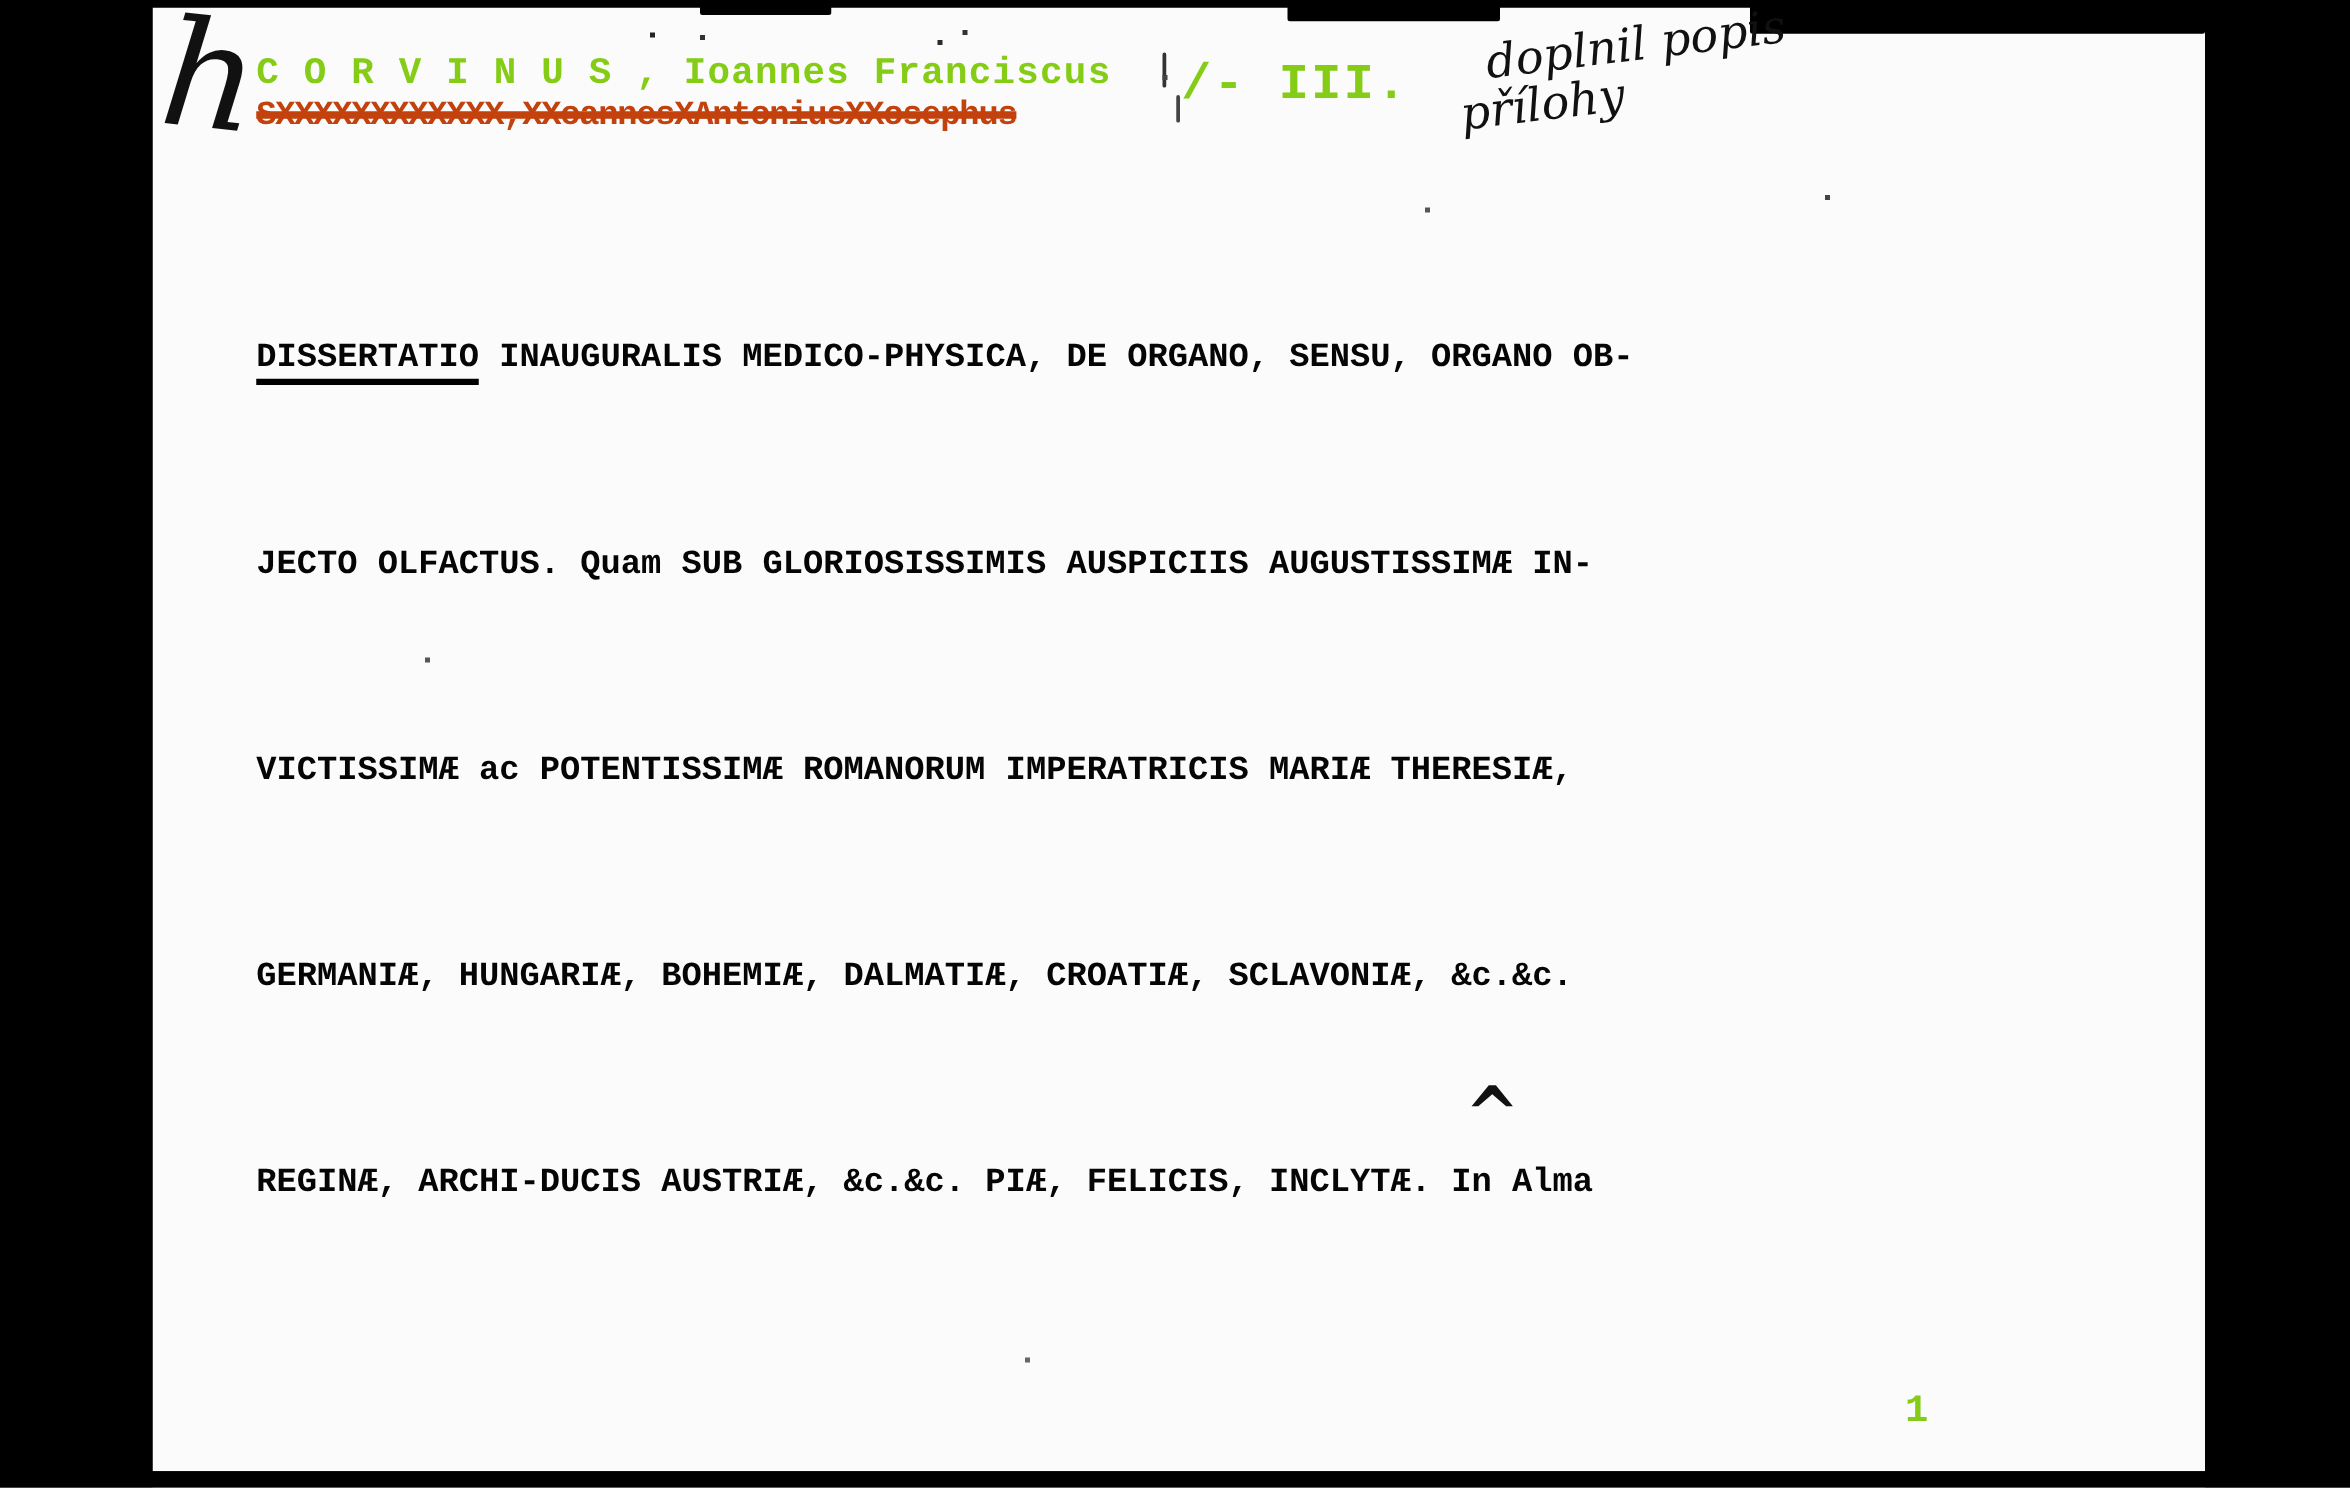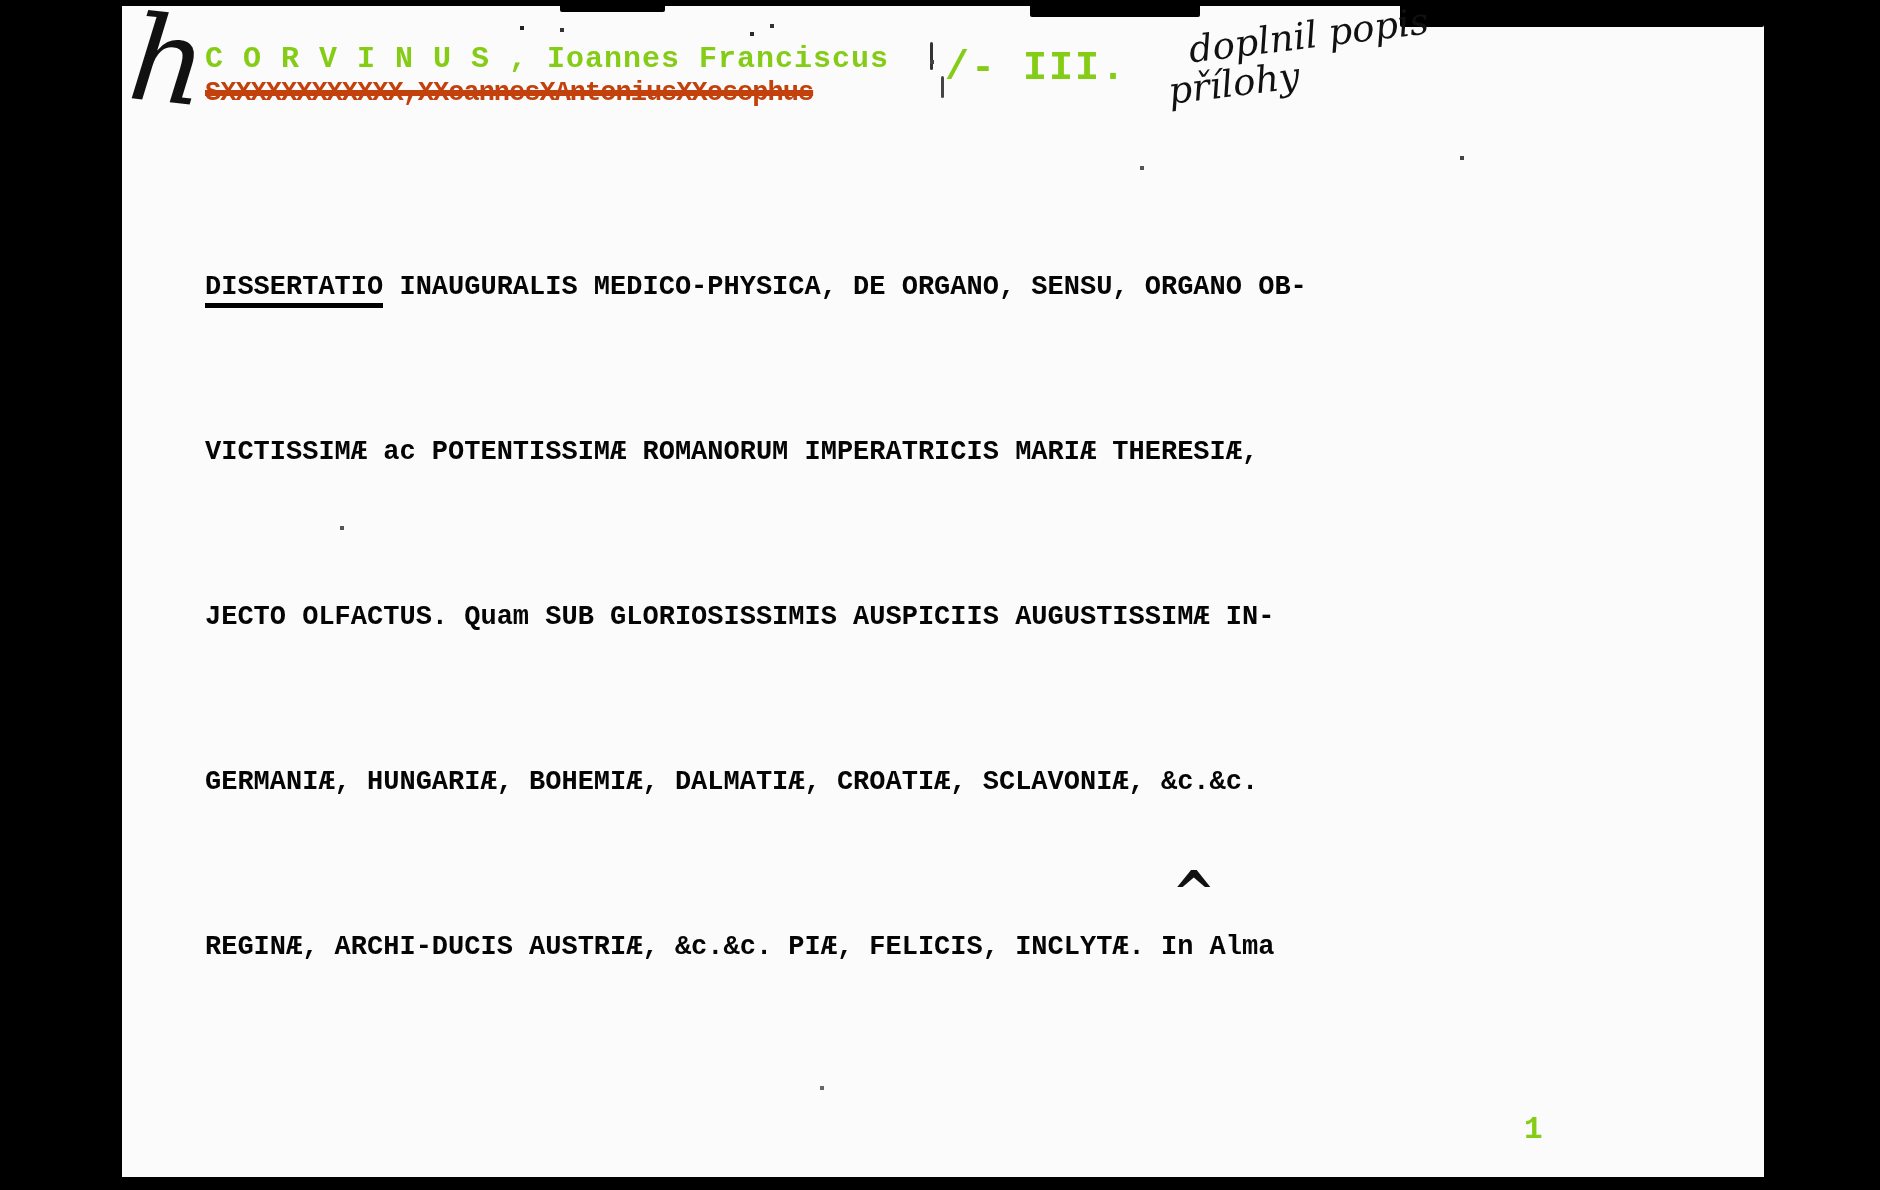--- a/index.html
+++ b/index.html
@@ -90,22 +90,22 @@
 <span class="typed header-name">C O R V I N U S , Ioannes Franciscus</span>
 <span class="typed struck">SXXXXXXXXXXXX,XXoannesXAntoniusXXosephus</span>
 <span class="typed reference">/- III.</span>
 
 <span class="hand note1">doplnil popis</span>
 <span class="hand note2">přílohy</span>
 <span class="hand caret">^</span>
 
 <div class="body-text">
   <div><span class="u-word">DISSERTATIO</span><span> INAUGURALIS MEDICO-PHYSICA, DE ORGANO, SENSU, ORGANO OB-</span></div>
+  <div>JECTO OLFACTUS. Quam SUB GLORIOSISSIMIS AUSPICIIS AUGUSTISSIMÆ IN-</div>
   <div>VICTISSIMÆ ac POTENTISSIMÆ ROMANORUM IMPERATRICIS MARIÆ THERESIÆ,</div>
-  <div>JECTO OLFACTUS. Quam SUB GLORIOSISSIMIS AUSPICIIS AUGUSTISSIMÆ IN-</div>
   <div>GERMANIÆ, HUNGARIÆ, BOHEMIÆ, DALMATIÆ, CROATIÆ, SCLAVONIÆ, &amp;c.&amp;c.</div>
   <div>REGINÆ, ARCHI-DUCIS AUSTRIÆ, &amp;c.&amp;c. PIÆ, FELICIS, INCLYTÆ. In Alma</div>
   
   
   
   
   
   
   
   

